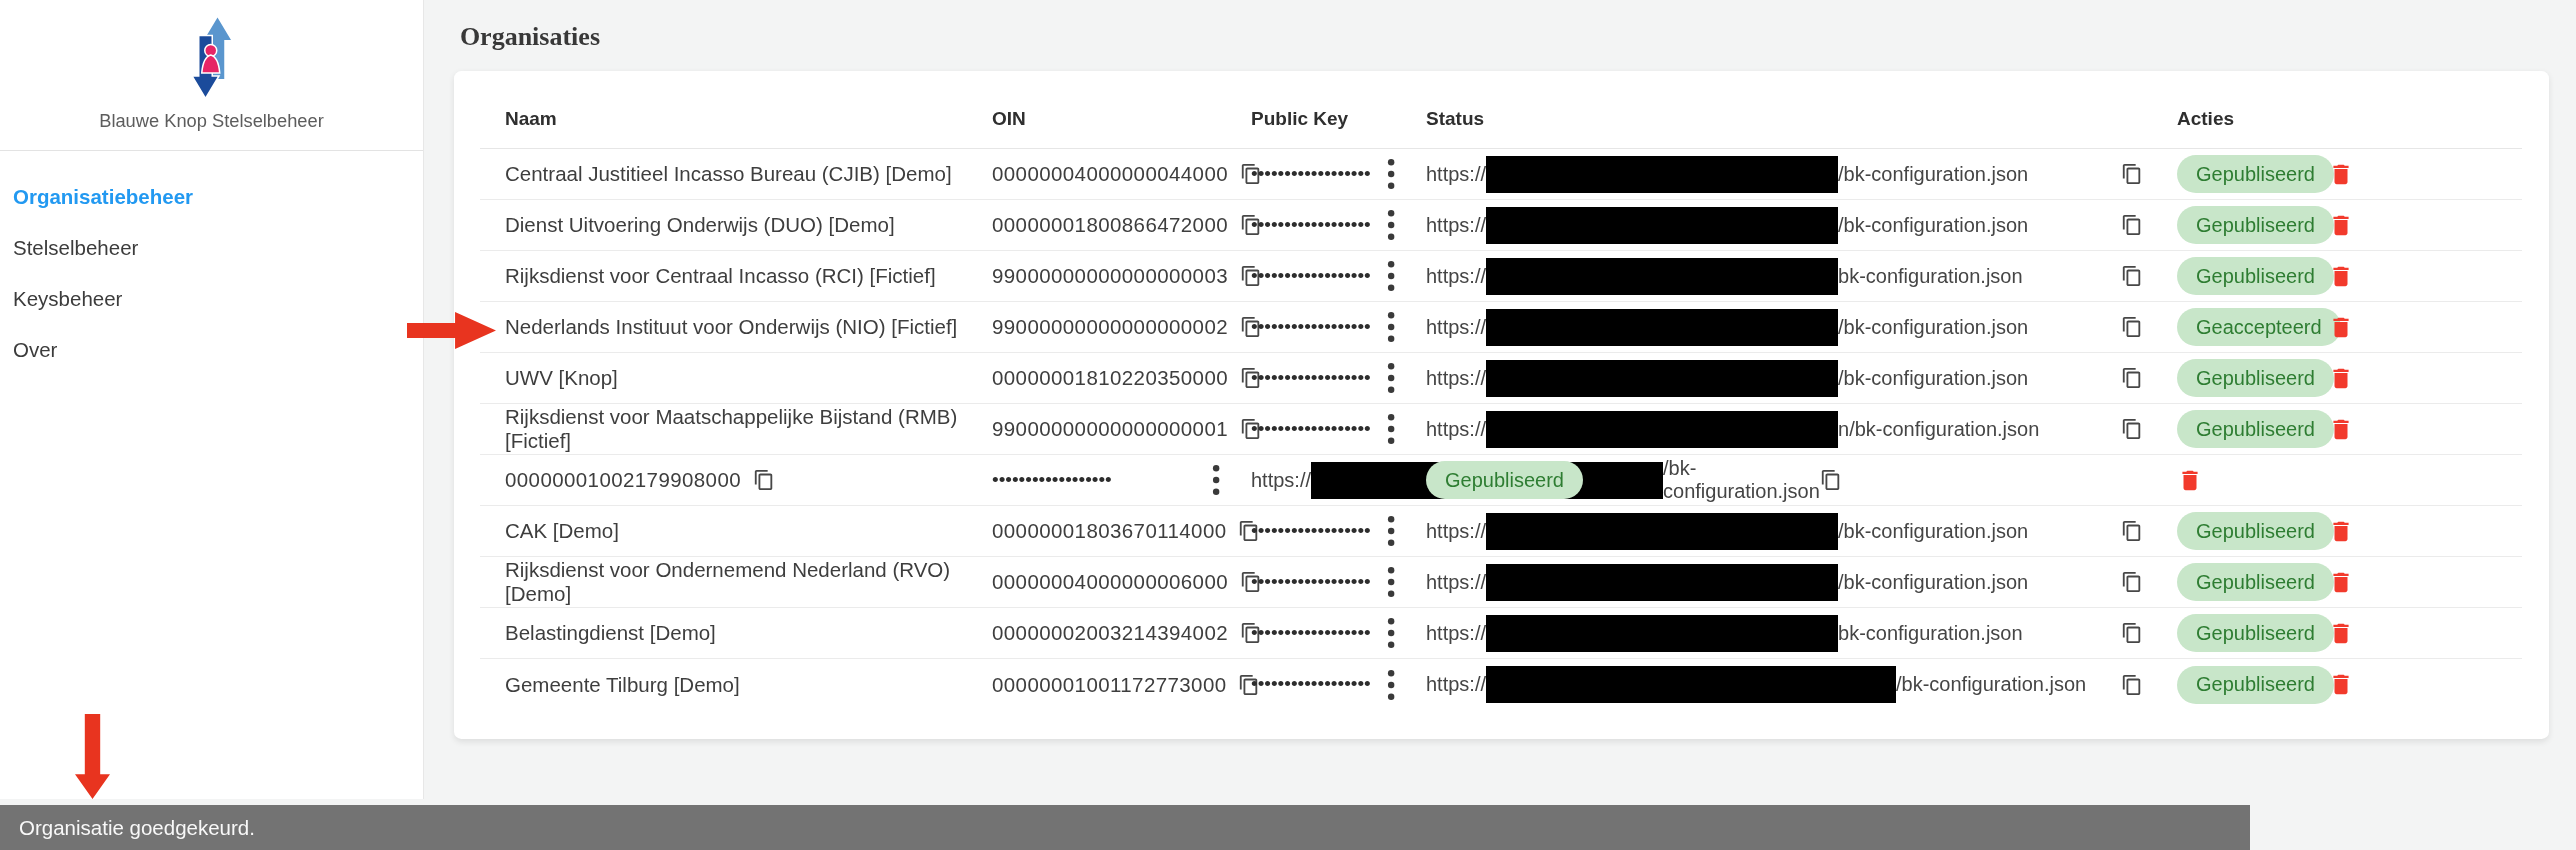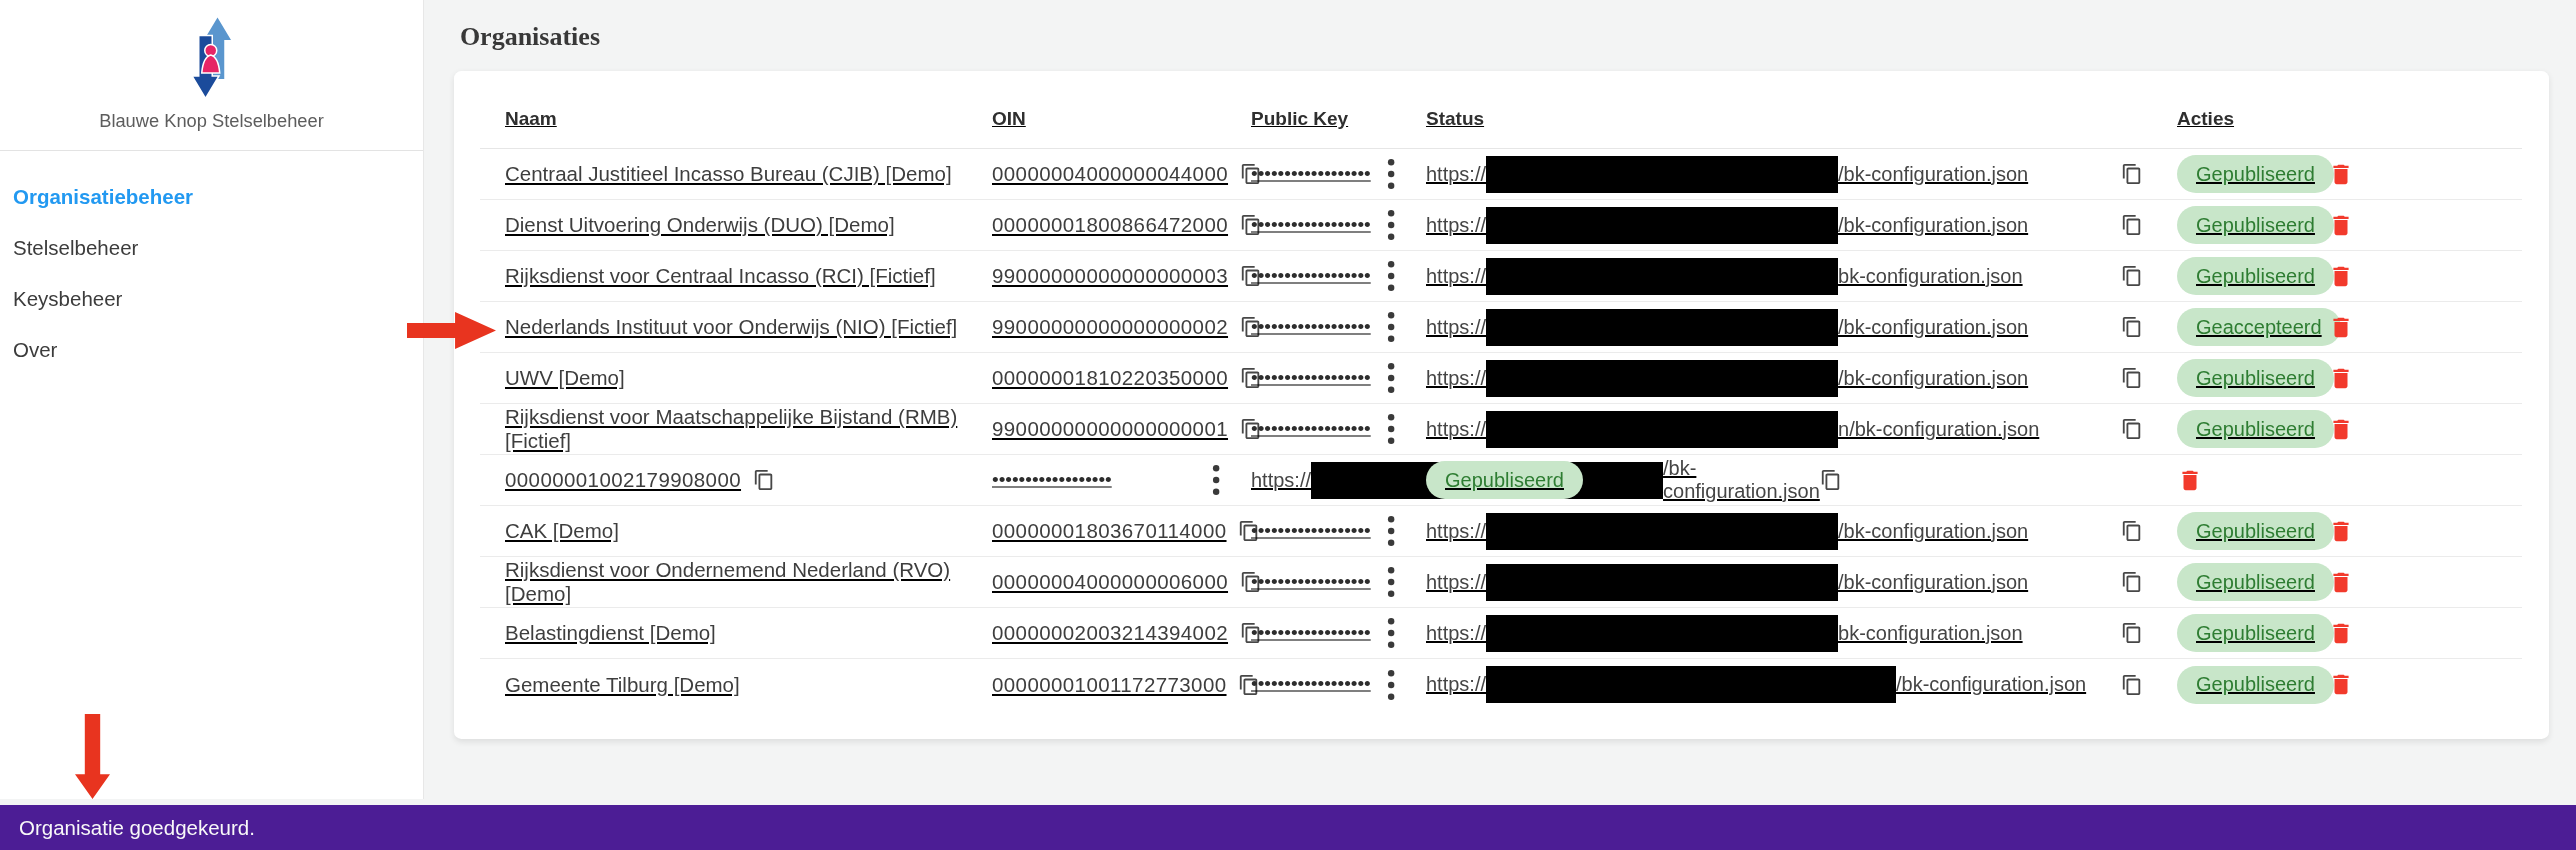--- a/index.html
+++ b/index.html
@@ -15,21 +15,21 @@
   .side-divider { margin-top:17.6px; border-bottom:1.5px solid #e3e3e3; width:100%; }
   .nav { padding-top:7.3px; }
   .nav-item { height:51px; display:flex; align-items:flex-end; padding-left:13px;
     font-size:20.5px; color:#3c3c3c; cursor:pointer; }
   .nav-item.active { color:#2299f1; font-weight:700; }
 
   
   .main { flex:1 1 auto; padding:22px 27px 0 30px; }
   .page-title { font-size:26px; font-weight:700; color:#383838; margin-left:5.9px;font-family:Liberation Serif, serif; }
   .card { margin-top:19px; width:2095px; height:668px; background:#ffffff;
-    border-radius:7.3px; box-shadow:0 2.2px 5.9px rgba(0,0,0,0.09); padding:19px 26px 16px 26px;text-decoration:underline; }
+    border-radius:7.3px; box-shadow:0 2.2px 5.9px rgba(0,0,0,0.09); padding:19px 26px 16px 26px; }
 
   .tbl { width:2042px; }
   .tgrid { display:grid; grid-template-columns:487px 259px 175px 751px 151px 219px; align-items:center; }
   .thead { height:59px; border-bottom:1.5px solid #e6e6e6; }
   .thead .cell { font-size:19px; font-weight:700; color:#2f2f2f; }
   .trow { height:51px; border-bottom:1.5px solid #ebebeb; }
   .trow:last-child { border-bottom:none; }
   .cell { padding-left:25px; display:flex; align-items:center; font-size:20.5px; color:#3e3e3e; min-width:0; }
   .oin-num { letter-spacing:0.4px; }
   .icon-btn { flex:0 0 auto; cursor:pointer; }
@@ -37,21 +37,21 @@
   .dots { font-size:19px; letter-spacing:0px; color:#2d2d2d; line-height:1; transform:translateY(-1.5px); }
   .c-pk .kebab { margin-left:auto; margin-right:4.4px; }
   .c-url { font-size:20px; color:#454545; }
   .redaction { height:37px; background:#000000; flex:0 0 auto; }
   .url-copy { margin-left:auto; margin-right:8.8px; }
   .badge { display:inline-flex; align-items:center; height:38px; padding:0 19px;
     border-radius:20px; background:#c8e6c9; color:#2e7d32; font-size:20px; }
   .trash { cursor:pointer; }
 
   
-  .snackbar { position:absolute; left:0; bottom:0; width:2576px; height:46px; background:#4c1d95;
+  .snackbar { position:absolute; left:0; bottom:0; width:2250px; height:46px; background:#737373;
     display:flex; align-items:center; padding-left:19px; z-index:5; }
   .snackbar-text { color:#f8f8f8; font-size:20.5px; }
 
   
   .arrow-right { position:absolute; left:407px; top:312px; width:89px; height:37px; background:#e8341f;
     clip-path:polygon(0 30%, 54% 30%, 54% 0, 100% 50%, 54% 100%, 54% 70%, 0 70%); z-index:6; }
   .arrow-down { position:absolute; left:75px; top:714px; width:35px; height:85px; background:#e8341f;
     clip-path:polygon(28% 0, 72% 0, 72% 71%, 100% 71%, 50% 100%, 0 71%, 28% 71%); z-index:6; }
 </style>
 </head>
@@ -248,21 +248,21 @@
               </div>
               <div class="cell">
                 <svg class="icon-btn trash" width="26" height="29" viewBox="0 0 24 24">
                   <path fill="#f23a2c" d="M6 19c0 1.1.9 2 2 2h8c1.1 0 2-.9 2-2V7H6v12zM19 4h-3.5l-1-1h-5l-1 1H5v2h14V4z"></path>
                 </svg>
               </div>
             </div>
 
             <div class="tgrid trow">
               <div class="cell">
-                <span>UWV [Demo]</span>
+                <span>UWV [Knop]</span>
               </div>
               <div class="cell">
                 <span class="oin-num">00000001810220350000</span>
                 <svg class="icon-btn copy-ic" width="22" height="22" viewBox="0 0 24 24">
                   <path fill="#474747" d="M16 1H4c-1.1 0-2 .9-2 2v14h2V3h12V1zm3 4H8c-1.1 0-2 .9-2 2v14c0 1.1.9 2 2 2h11c1.1 0 2-.9 2-2V7c0-1.1-.9-2-2-2zm0 16H8V7h11v14z"></path>
                 </svg>
               </div>
               <div class="cell c-pk">
                 <span class="dots">••••••••••••••••••</span>
                 <svg class="icon-btn kebab" width="10.3" height="34" viewBox="0 0 14 46">

